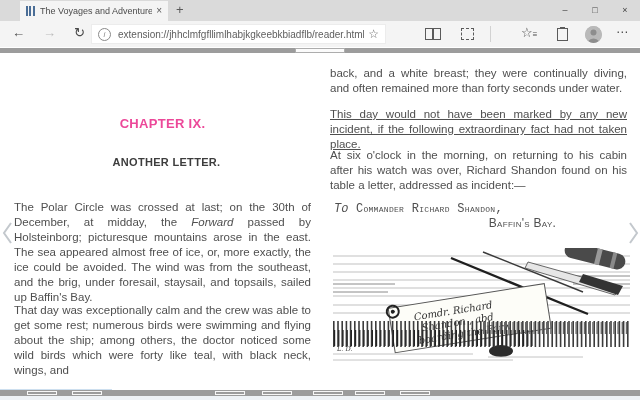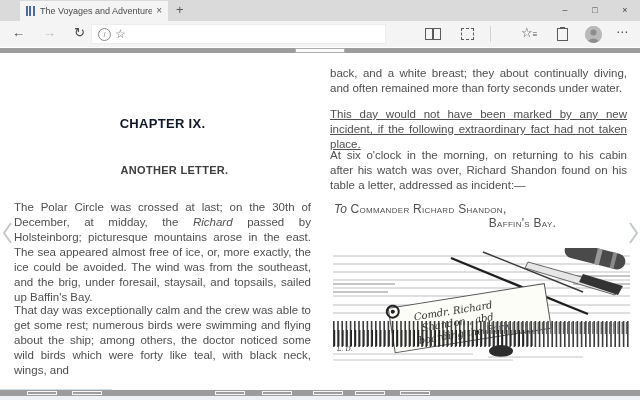--- a/index.html
+++ b/index.html
@@ -45,30 +45,30 @@
   .topbar{position:absolute;left:0;top:1px;width:100%;height:5px;background:#9c9c9c;}
   .tophandle{position:absolute;top:0;width:50px;height:5px;background:#fbfbfb;
        border:1px solid #adadad;box-sizing:border-box;}
   .chev{position:absolute;top:174px;}
   .chev svg{display:block;}
   .col{position:absolute;width:297px;color:#4f4f4f;font-size:11.5px;line-height:15px;}
   .col p{margin:0;text-align:justify;}
   .left-col{left:14px;top:0;}
   .right-col{left:330px;top:0;}
   .chap-h1{position:absolute;left:0;top:69px;width:100%;text-align:center;
-       font-size:13px;font-weight:bold;color:#0f172a;letter-spacing:.3px;margin:0;}
+       font-size:13px;font-weight:bold;color:#ec4899;letter-spacing:.3px;margin:0;}
   .chap-h2{position:absolute;left:0;top:104px;width:100%;text-align:center;
-       font-size:11px;font-weight:bold;color:#3d3d3d;letter-spacing:.3px;margin:12px;}
+       font-size:11px;font-weight:bold;color:#3d3d3d;letter-spacing:.3px;margin:4px;}
   .lp1{position:absolute;left:0;top:153px;width:100%;}
   .lp2{position:absolute;left:0;top:256px;width:100%;}
   .rp1{position:absolute;left:0;top:19px;width:100%;}
   .rp2{position:absolute;left:0;top:60px;width:100%;text-decoration:underline;}
   .rp3{position:absolute;left:0;top:101px;width:100%;}
   .addr{position:absolute;left:0;top:155px;width:100%;font-size:12px;color:#4f4f4f;line-height:14px;}
-  .addr .l1{padding-left:4px;}
+  .addr .l1{padding-left:4px;font-family:Liberation Mono, monospace;}
   .addr .l2{padding-left:58px;}
   .addr .l3{padding-left:88px;text-align:center;}
   .sc{font-variant:small-caps;letter-spacing:.3px;}
   .illus{position:absolute;left:3px;top:201px;width:297px;height:122px;}
   
   .bottombar{position:absolute;left:0;top:343px;width:100%;height:6px;background:#9c9c9c;}
   .marker{position:absolute;top:1px;width:30px;height:4px;border:1px solid #f7f7f7;box-sizing:border-box;}
   .blue-zone{position:absolute;left:0;top:342px;width:112px;height:11px;background:rgba(123,170,214,.38);}
   .substrip{position:absolute;left:0;top:349px;width:100%;height:4px;background:#eef2f6;}
   i{font-style:italic;}
@@ -91,20 +91,21 @@
       <span class="winbtn">×</span>
     </div>
   </div>
 
   <div class="toolbar">
     <span class="navbtn" style="left:12px">←</span>
     <span class="navbtn disabled" style="left:43px">→</span>
     <span class="navbtn" style="left:74px">↻</span>
     <div class="addressbar">
       <span class="info-icon">i</span>
+      <span class="url">extension://jhhclmfgfllimlhabjkgkeebkbiadflb/reader.html</span>
       <span class="star">☆</span>
     </div>
     <span class="tb-icon book-icon"></span>
     <span class="tb-icon frame-icon"></span>
     <span class="divider"></span>
     <span class="tb-icon hub-icon"><span>☆</span><span class="hub-lines">≡</span></span>
     <span class="clip-icon" style="top:7px"></span>
     <span class="avatar">
       <svg width="17" height="17" viewBox="0 0 17 17">
         <circle cx="8.5" cy="8.5" r="8.5" fill="#b9b9b9"></circle>
@@ -128,26 +129,26 @@
     </span>
     <span class="chev" style="left:628px">
       <svg width="11" height="24" viewBox="0 0 11 24">
           <polyline points="2,2 9,12 2,22" fill="none" stroke="#c3c8cd" stroke-width="2"></polyline>
         </svg>
     </span>
 
     <div class="col left-col">
       <h1 class="chap-h1">CHAPTER IX.</h1>
       <h2 class="chap-h2">ANOTHER LETTER.</h2>
-      <p class="lp1"><span>The Polar Circle was crossed at last; on the 30th of December, at midday, the </span><i>Richard</i><span> passed by Holsteinborg; picturesque mountains arose in the east. The sea appeared almost free of ice, or, more exactly, the ice could be avoided. The wind was from the southeast, and the brig, under foresail, staysail, and topsails, sailed up Baffin's Bay.</span></p>
+      <p class="lp1"><span>The Polar Circle was crossed at last; on the 30th of December, at midday, the </span><i>Forward</i><span> passed by Holsteinborg; picturesque mountains arose in the east. The sea appeared almost free of ice, or, more exactly, the ice could be avoided. The wind was from the southeast, and the brig, under foresail, staysail, and topsails, sailed up Baffin's Bay.</span></p>
       <p class="lp2">That day was exceptionally calm and the crew was able to get some rest; numerous birds were swimming and flying about the ship; among others, the doctor noticed some wild birds which were forty like teal, with black neck, wings, and</p>
     </div>
 
     <div class="col right-col">
-      <p class="rp1">back, and a white breast; they about continually diving, and often remained more than forty seconds under water.</p>
+      <p class="rp1">back, and a white breast; they were continually diving, and often remained more than forty seconds under water.</p>
       <p class="rp2">This day would not have been marked by any new incident, if the following extraordinary fact had not taken place.</p>
       <p class="rp3">At six o'clock in the morning, on returning to his cabin after his watch was over, Richard Shandon found on his table a letter, addressed as incident:—</p>
 
       <div class="addr">
         <div class="l1"><i>To</i><span class="sc"> Commander Richard Shandon,</span></div>
         <div class="l3 sc">Baffin's Bay.</div>
       </div>
 
       <svg class="illus" viewBox="0 0 297 122">
 

